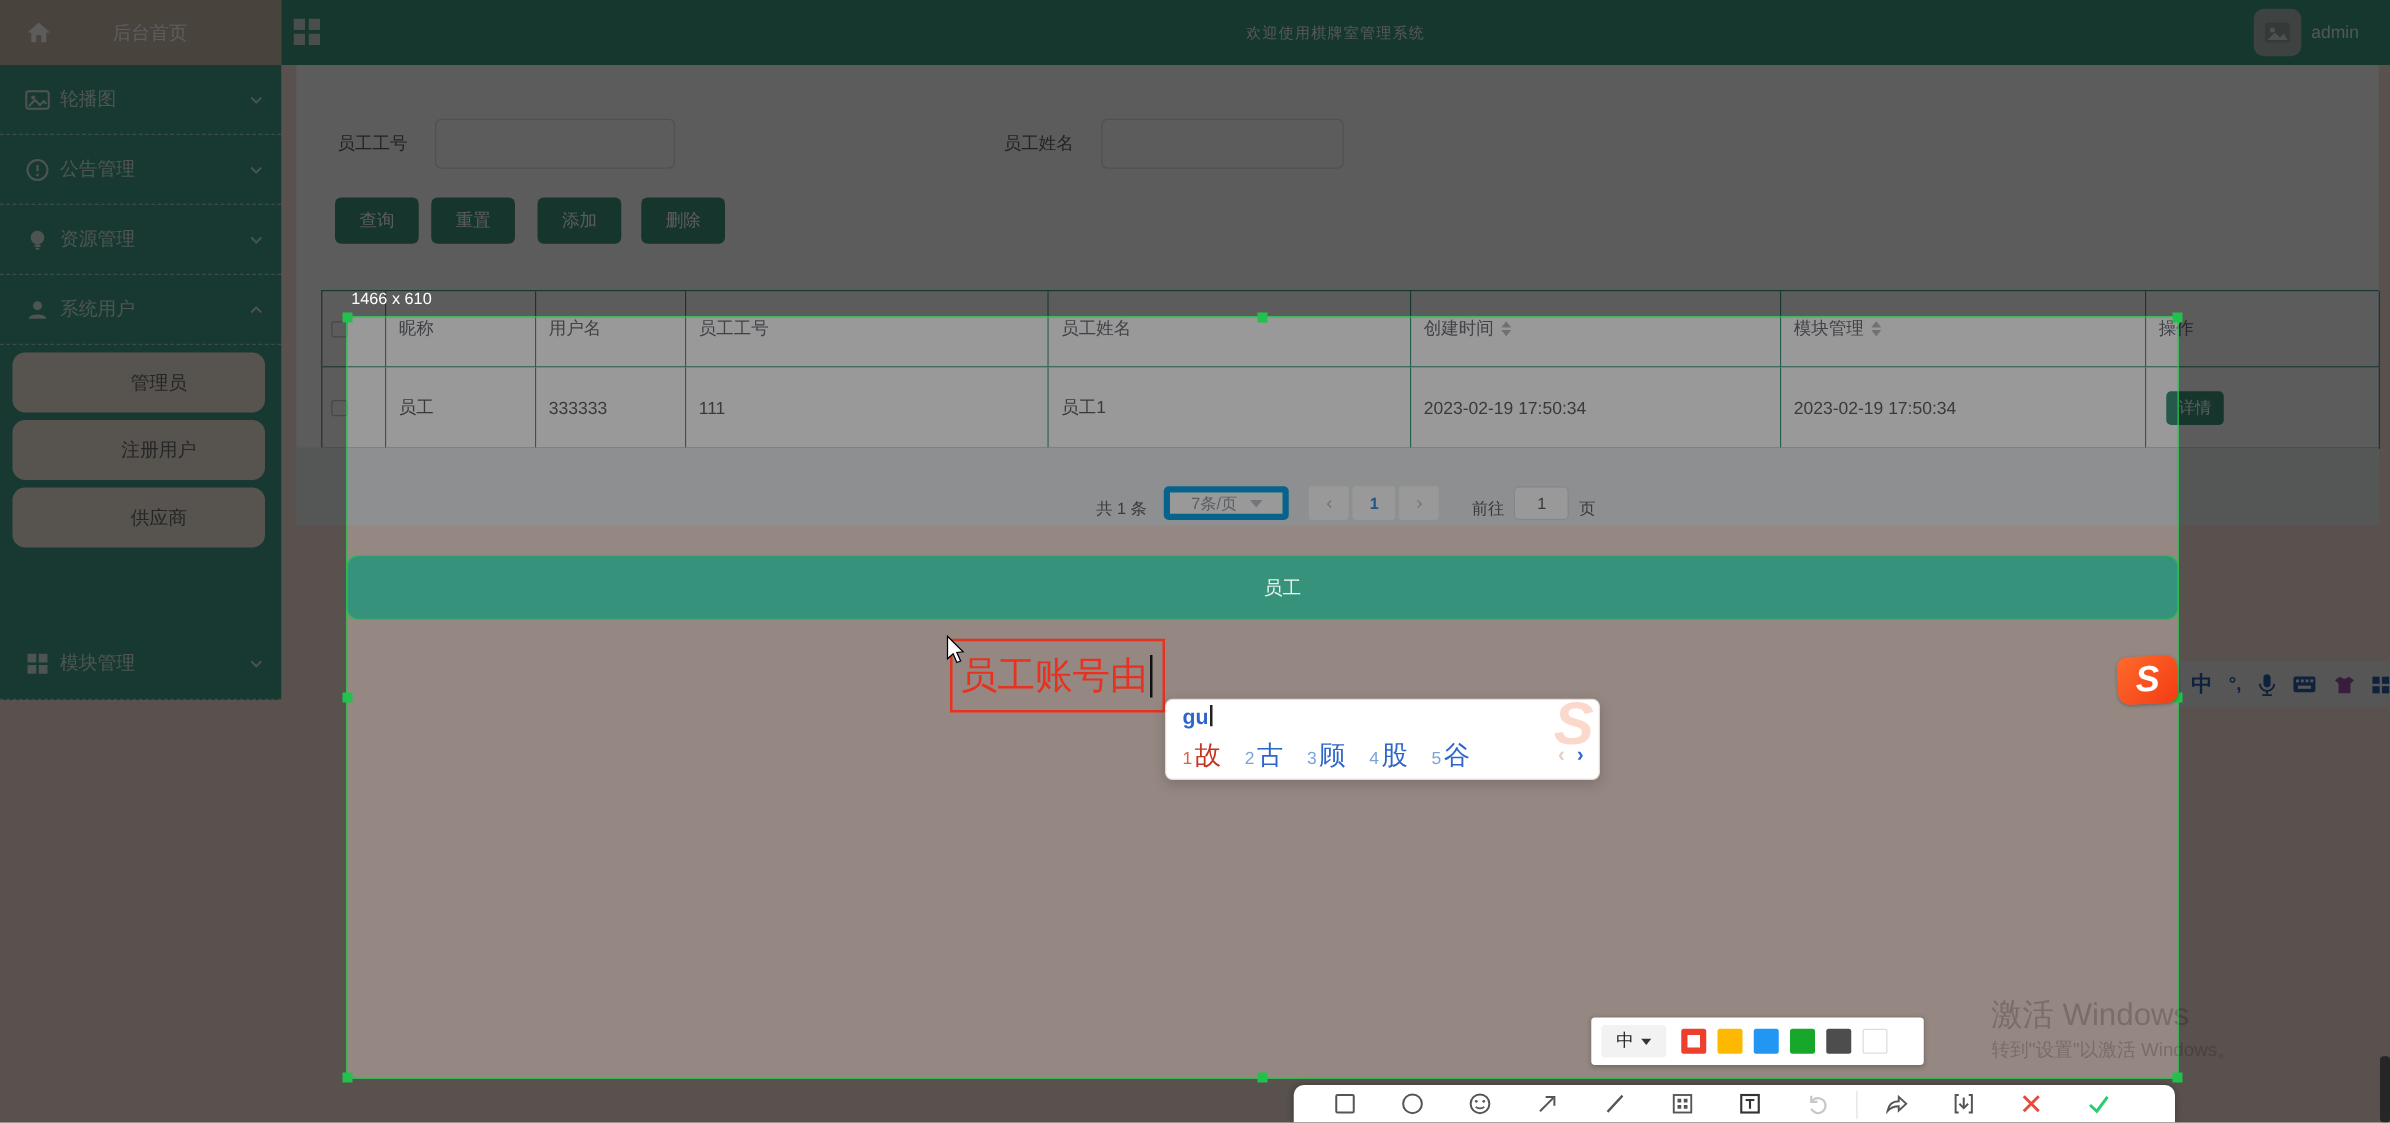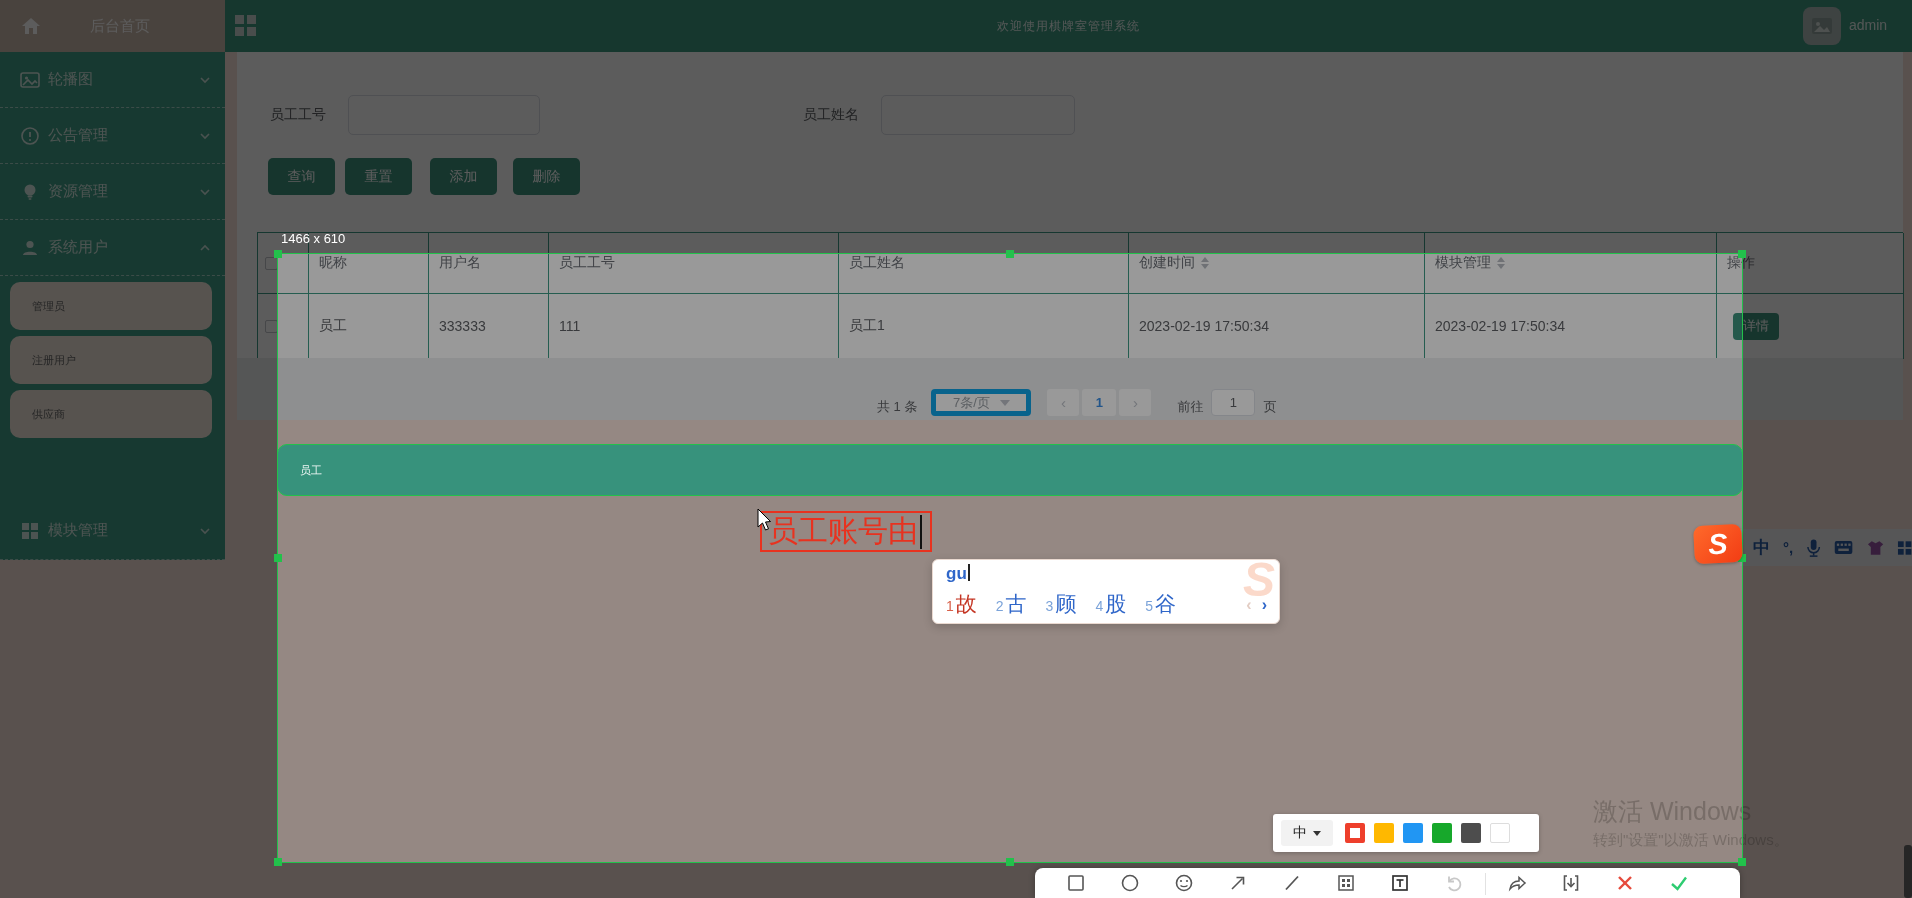--- a/index.html
+++ b/index.html
@@ -16,21 +16,21 @@
   .admin-name { position:absolute; left:1624px; top:17px; color:#e6efec; font-size:14px; }
 
   
   .sidebar { left:0; top:0; width:225px; height:560px; }
   .side-home { position:absolute; left:0; top:0; width:225px; height:52px; background:#cdbcae; color:#ffffff; display:flex; align-items:center; font-size:15px; }
   .side-teal { position:absolute; left:0; top:52px; width:225px; height:508px; background:#41a089; }
   .side-item { position:absolute; left:0; width:225px; height:56px; display:flex; align-items:center; color:#d8eae4; font-size:15px; border-bottom:1px dashed rgba(255,255,255,0.55); }
   .side-item .ic { position:absolute; left:20px; width:20px; height:20px; }
   .side-item .lbl { position:absolute; left:48px; }
   .chev { position:absolute; right:14px; width:12px; height:12px; }
-  .sub-item { position:absolute; left:10px; width:202px; height:48px; background:#f3e8dd; border-radius:10px; color:#6a6a6a; font-size:11px; display:flex; align-items:center; padding-left:22px; }
+  .sub-item { position:absolute; left:10px; width:202px; height:48px; background:#f3e8dd; border-radius:10px; color:#6a6a6a; font-size:15px; display:flex; align-items:center; padding-left:32px;justify-content:center; }
   .sub-item.sel { background:#37927c; color:#eef7f4; }
   .home-ic { position:absolute; left:22px; width:18px; height:16px; }
 
   
   .card { left:237px; top:52px; width:1666px; height:368px; background:#ffffff; }
   .fld-label { position:absolute; top:106px; font-size:14px; color:#606266; }
   .fld-input { position:absolute; top:95px; height:40px; background:#fff; border:1px solid #dcdfe6; border-radius:5px; font-size:14px; padding:0 10px; color:#333; }
   .tealbtn { position:absolute; top:158px; width:67px; height:37px; background:#3f947f; border:none; border-radius:5px; color:#fff; font-size:14px; cursor:pointer; }
 
   
@@ -70,21 +70,21 @@
   .langbar .punct { color:#2b5ca6; font-weight:bold; font-size:15px; }
   .sogou-logo { left:1694px; top:525px; width:48px; height:38px; background:linear-gradient(135deg,#ff6a2b,#f23c14); border-radius:9px; color:#fff; font-size:29px; font-weight:bold; font-style:italic; display:flex; align-items:center; justify-content:center; transform:rotate(-3deg); box-shadow:0 1px 3px rgba(0,0,0,0.3); z-index:45; }
   .scroll-thumb { left:1904px; top:845px; width:8px; height:53px; background:#6b6b6b; border-radius:3px; }
 
   
   .sel { left:277px; top:253px; width:1466px; height:610px; border:1px solid #22c14b; box-shadow:0 0 0 3000px rgba(0,0,0,0.40); z-index:40; }
   .handle { position:absolute; width:8px; height:8px; background:#22c14b; transform:translate(-50%,-50%); }
   .size-label { left:281px; top:231px; color:#ffffff; font-size:13px; z-index:50; }
 
   
-  .anno-box { left:760px; top:511px; width:172px; height:41px; border:2px solid #e8321f; z-index:50; display:flex; align-items:center; padding-left:6px; }
+  .anno-box { left:760px; top:511px; width:172px; height:59px; border:2px solid #e8321f; z-index:50; display:flex; align-items:center; padding-left:6px; }
   .anno-text { color:#e8321f; font-size:30px; font-family:"Liberation Serif","DejaVu Serif",serif; letter-spacing:0; white-space:nowrap; }
   .anno-caret { display:inline-block; width:2px; height:34px; background:#111; margin-left:2px; }
   .cursor-arrow { left:757px; top:508px; z-index:55; }
 
   
   .ime { left:932px; top:559px; width:348px; height:65px; background:#fff; border:1px solid #ead9d0; border-radius:6px; box-shadow:0 3px 10px rgba(0,0,0,0.18); z-index:50; overflow:hidden; }
   .ime-ghost { position:absolute; right:4px; top:-8px; font-size:48px; font-weight:bold; font-style:italic; color:rgba(243,130,80,0.30); }
   .ime-py { position:absolute; left:13px; top:4px; font-size:17px; font-weight:bold; color:#2f66c9; }
   .ime-py .caret { display:inline-block; width:2px; height:17px; background:#222; margin-left:1px; vertical-align:-2px; }
   .ime-cands { position:absolute; left:13px; top:30px; display:flex; align-items:flex-end; gap:19px; }

